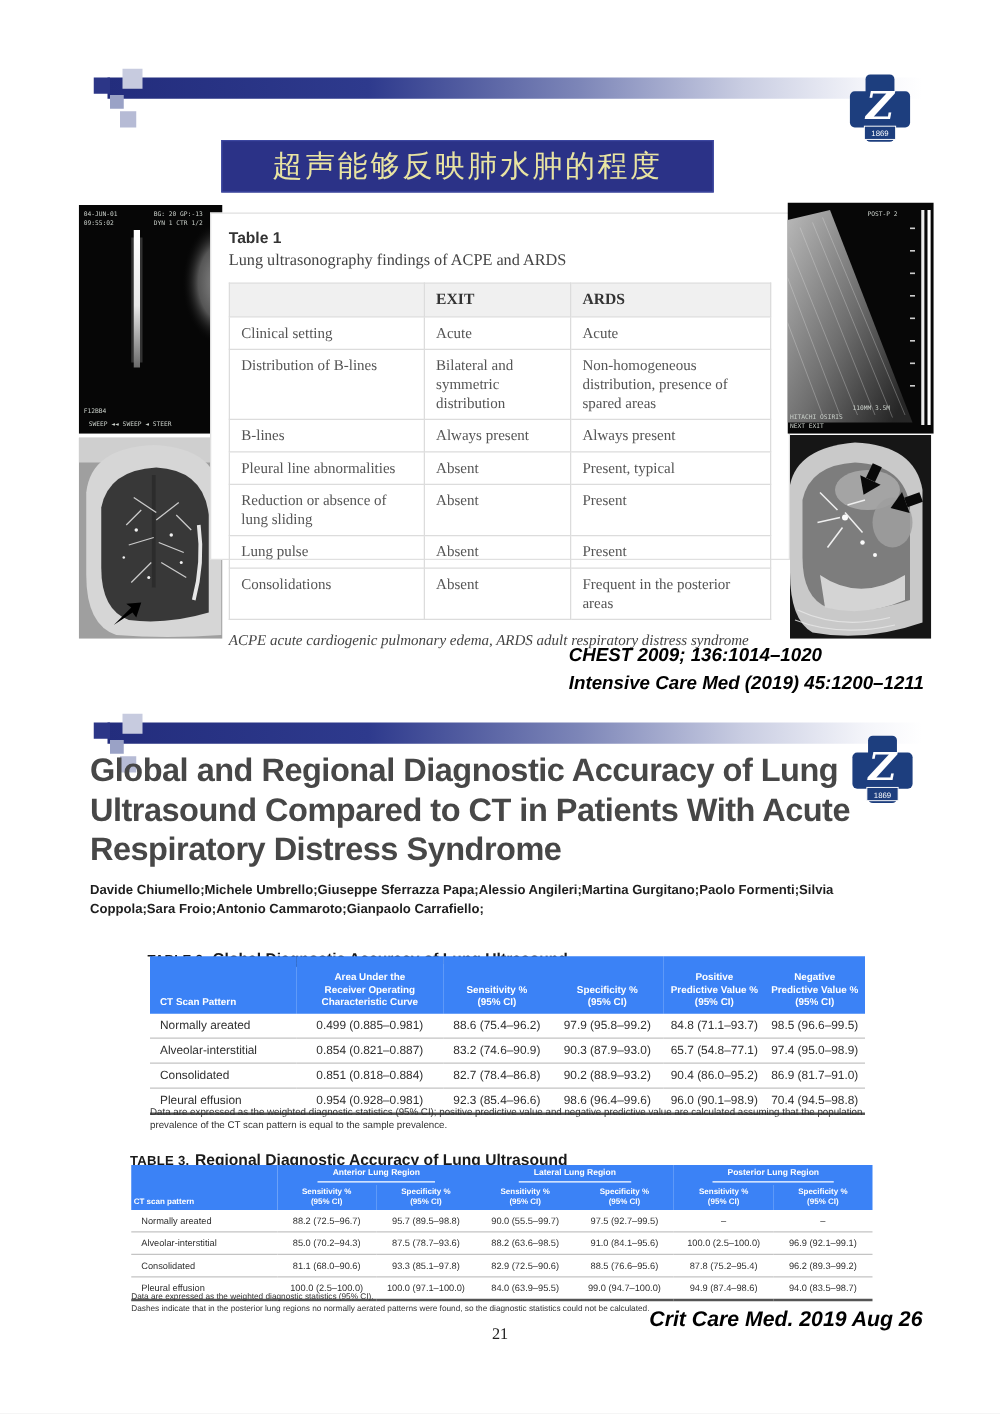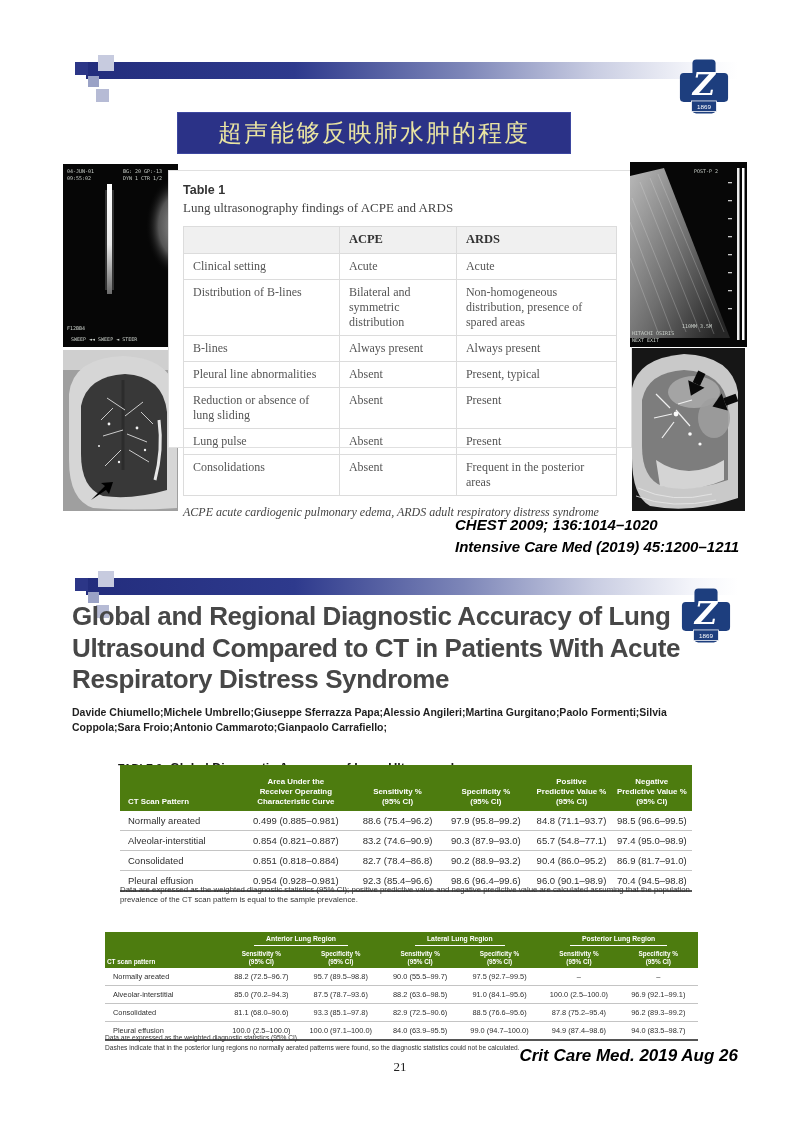--- a/index.html
+++ b/index.html
@@ -47,21 +47,21 @@
     font-size:26px;line-height:1.22;letter-spacing:-0.4px;}
   .authors{left:72px;top:132px;width:632px;font-size:10.5px;font-weight:bold;color:#1f1f1f;line-height:1.45;}
 
   .tbl-heading{font-weight:bold;color:#1a1a1a;}
   .tbl-heading .lbl{font-size:10.5px;letter-spacing:0.2px;}
   .tbl-heading .ttl{font-size:12.5px;}
   #t2-heading{left:118px;top:185px;}
   #t3-heading{left:104px;top:346px;}
 
   table.paper{border-collapse:collapse;table-layout:fixed;}
-  table.paper th{background:#4d7c0f;color:#ffffff;font-weight:bold;text-align:center;
+  table.paper th{background:#3b82f6;color:#ffffff;font-weight:bold;text-align:center;
     white-space:pre-line;vertical-align:bottom;padding:4px 3px;line-height:1.25;}
   table.paper td{color:#2e2e2e;text-align:center;border-bottom:1px solid #c4c4c4;
     padding:2px 2px;white-space:nowrap;overflow:hidden;}
   table.paper td.c0,table.paper th.c0{text-align:left;padding-left:8px;}
   table.paper tr:last-child td{border-bottom:2px solid #555;}
 
   #table2{left:120px;top:192px;width:572px;font-size:9.5px;}
   #table2 th{font-size:7.9px;height:38px;}
   #table2 td{height:15px;}
   #table2 .c0{width:20%;} #table2 .h1{width:21%;} #table2 .h2{width:15%;}
@@ -161,21 +161,21 @@
       <path d="M28 150 L42 136 L38 133 L50 132 L46 144 L43 140 Z" fill="#000"></path>
     </svg>
 
     <div class="abs panel">
       <div class="t1-label">Table 1</div>
       <div class="t1-caption">Lung ultrasonography findings of ACPE and ARDS</div>
       <table class="t1">
         <thead>
             <tr id="t1-head">
               <th class="c0"></th>
-              <th>ACPE</th>
+              <th>EXIT</th>
               <th>ARDS</th>
             </tr>
           </thead>
         <tbody id="t1-body">
             <tr>
               <td class="c0">Clinical setting</td>
               <td>Acute</td>
               <td>Acute</td>
             </tr>
             <tr>
@@ -365,20 +365,24 @@
             <td>0.954 (0.928–0.981)</td>
             <td>92.3 (85.4–96.6)</td>
             <td>98.6 (96.4–99.6)</td>
             <td>96.0 (90.1–98.9)</td>
             <td>70.4 (94.5–98.8)</td>
           </tr>
         </tbody>
     </table>
     <div class="abs footnote2">Data are expressed as the weighted diagnostic statistics (95% CI); positive predictive value and negative predictive value are calculated assuming that the population prevalence of the CT scan pattern is equal to the sample prevalence.</div>
 
+    <div class="abs tbl-heading" id="t3-heading">
+      <span class="lbl">TABLE 3.</span>
+      <span class="ttl">Regional Diagnostic Accuracy of Lung Ultrasound</span>
+    </div>
     <table class="abs paper" id="table3">
       <thead>
         <tr class="grprow" id="t3-groups">
             <th class="c0"></th>
             <th colspan="2"><span class="grp">Anterior Lung Region</span></th>
             <th colspan="2"><span class="grp">Lateral Lung Region</span></th>
             <th colspan="2"><span class="grp">Posterior Lung Region</span></th>
           </tr>
         <tr id="t3-sub">
             <th class="c0">CT scan pattern</th>

